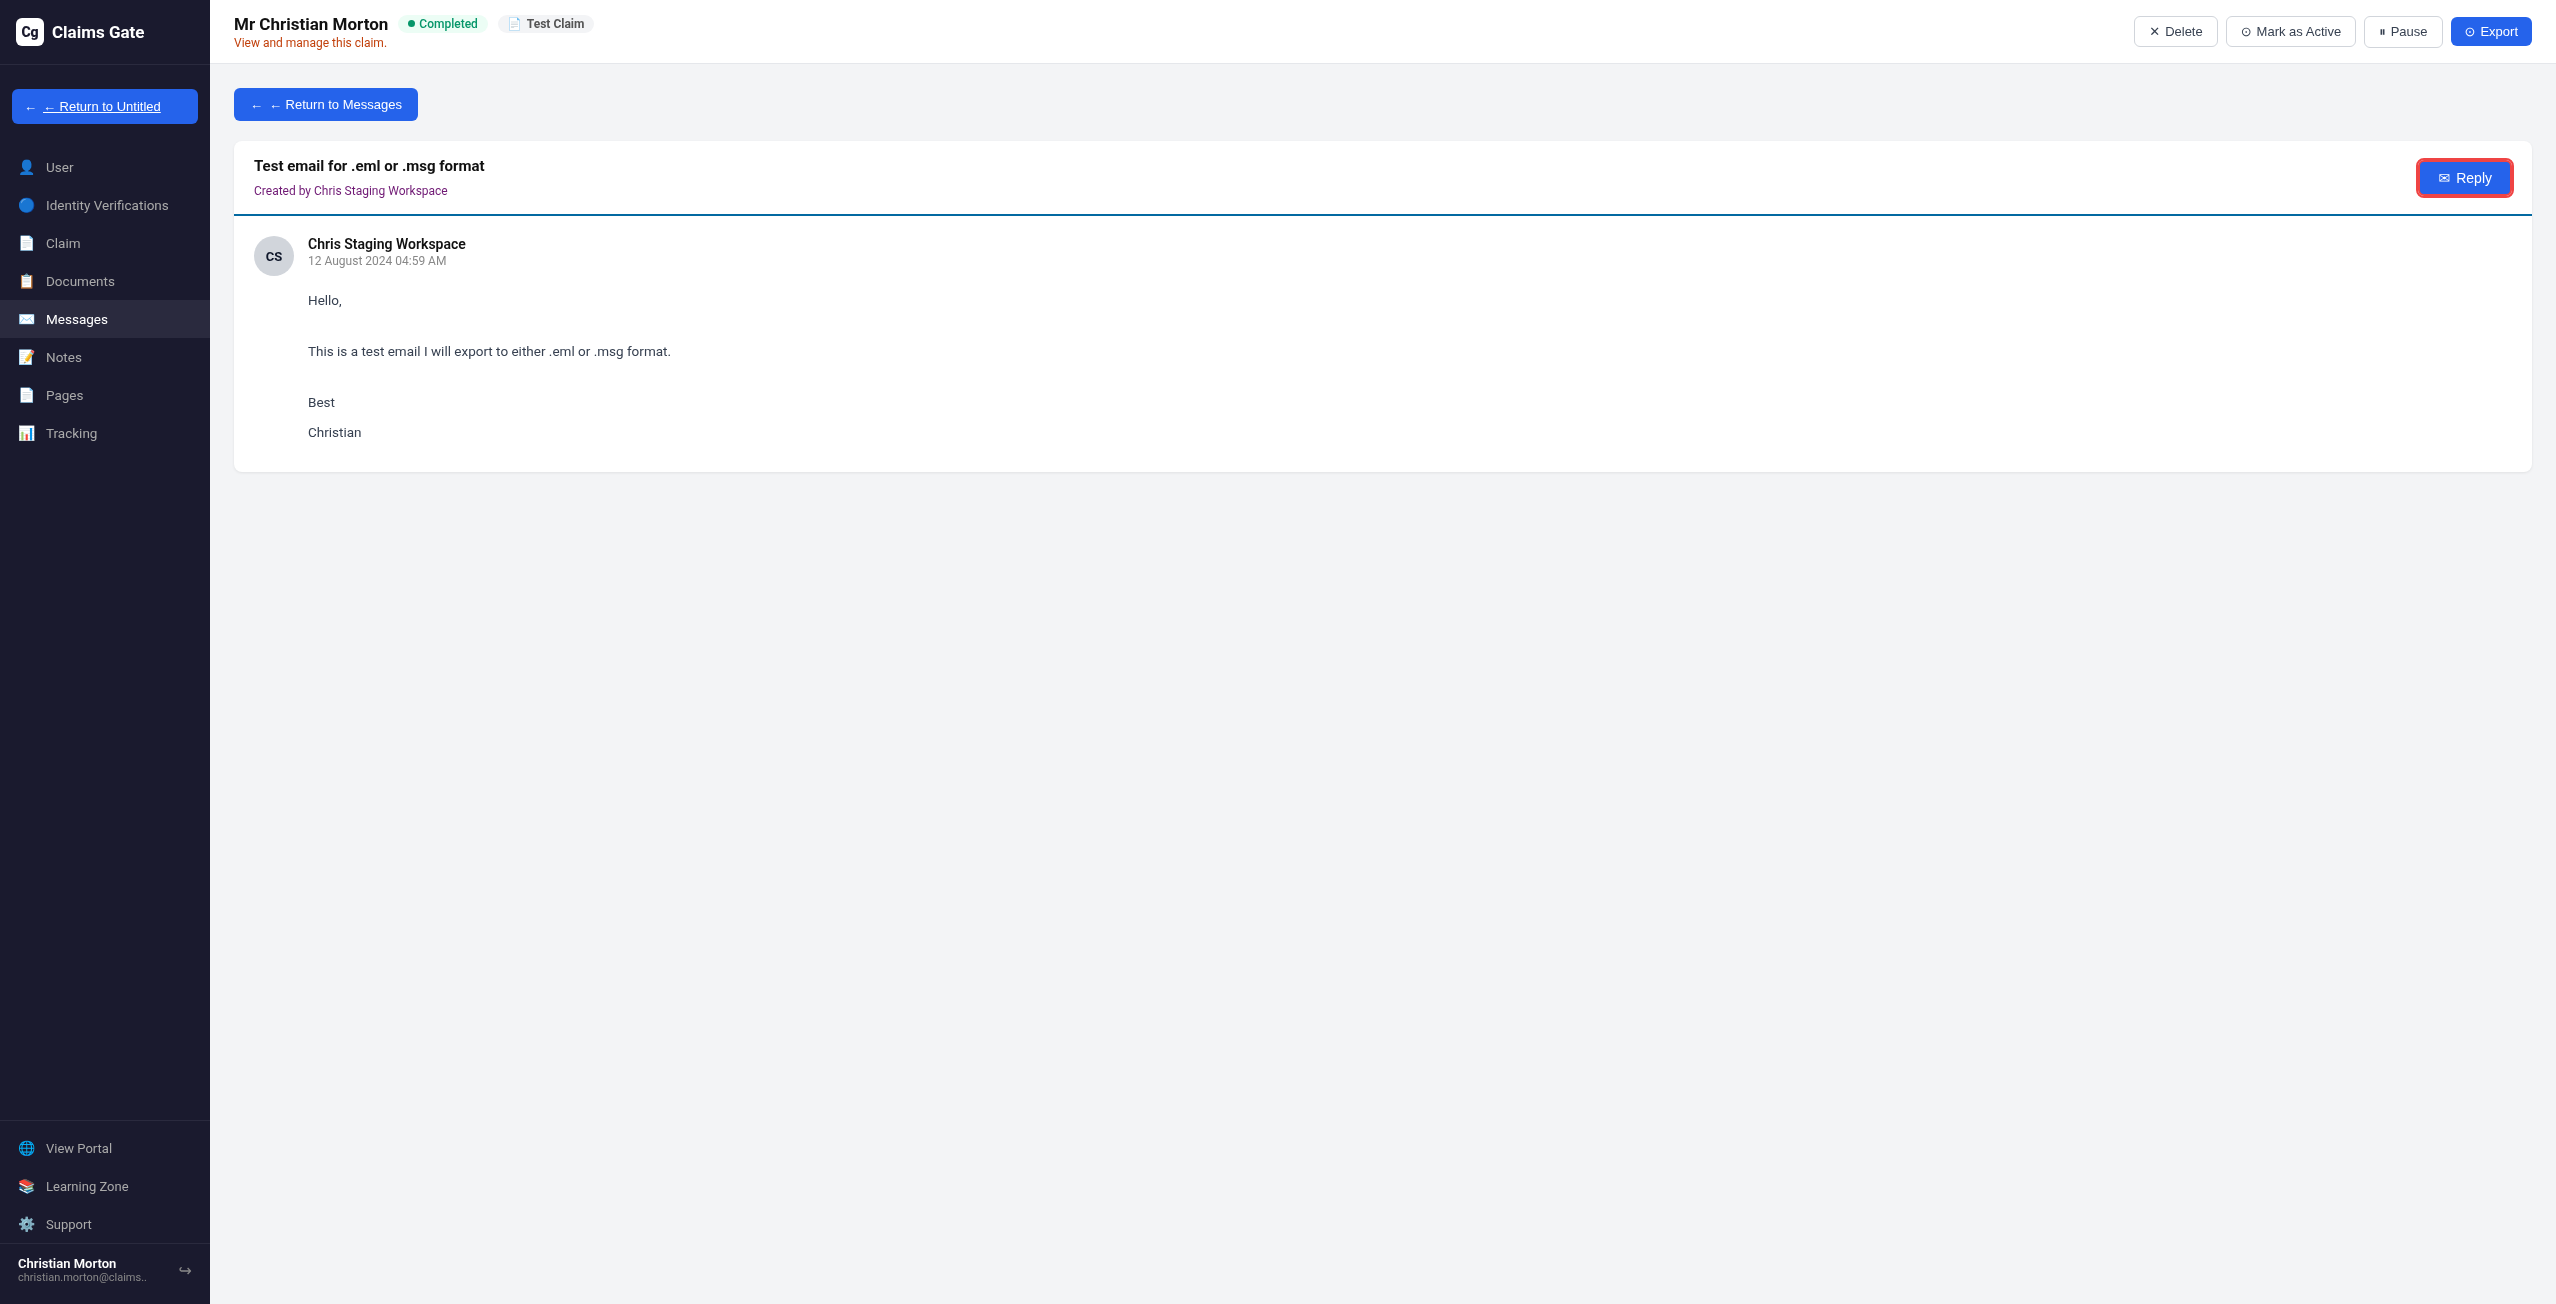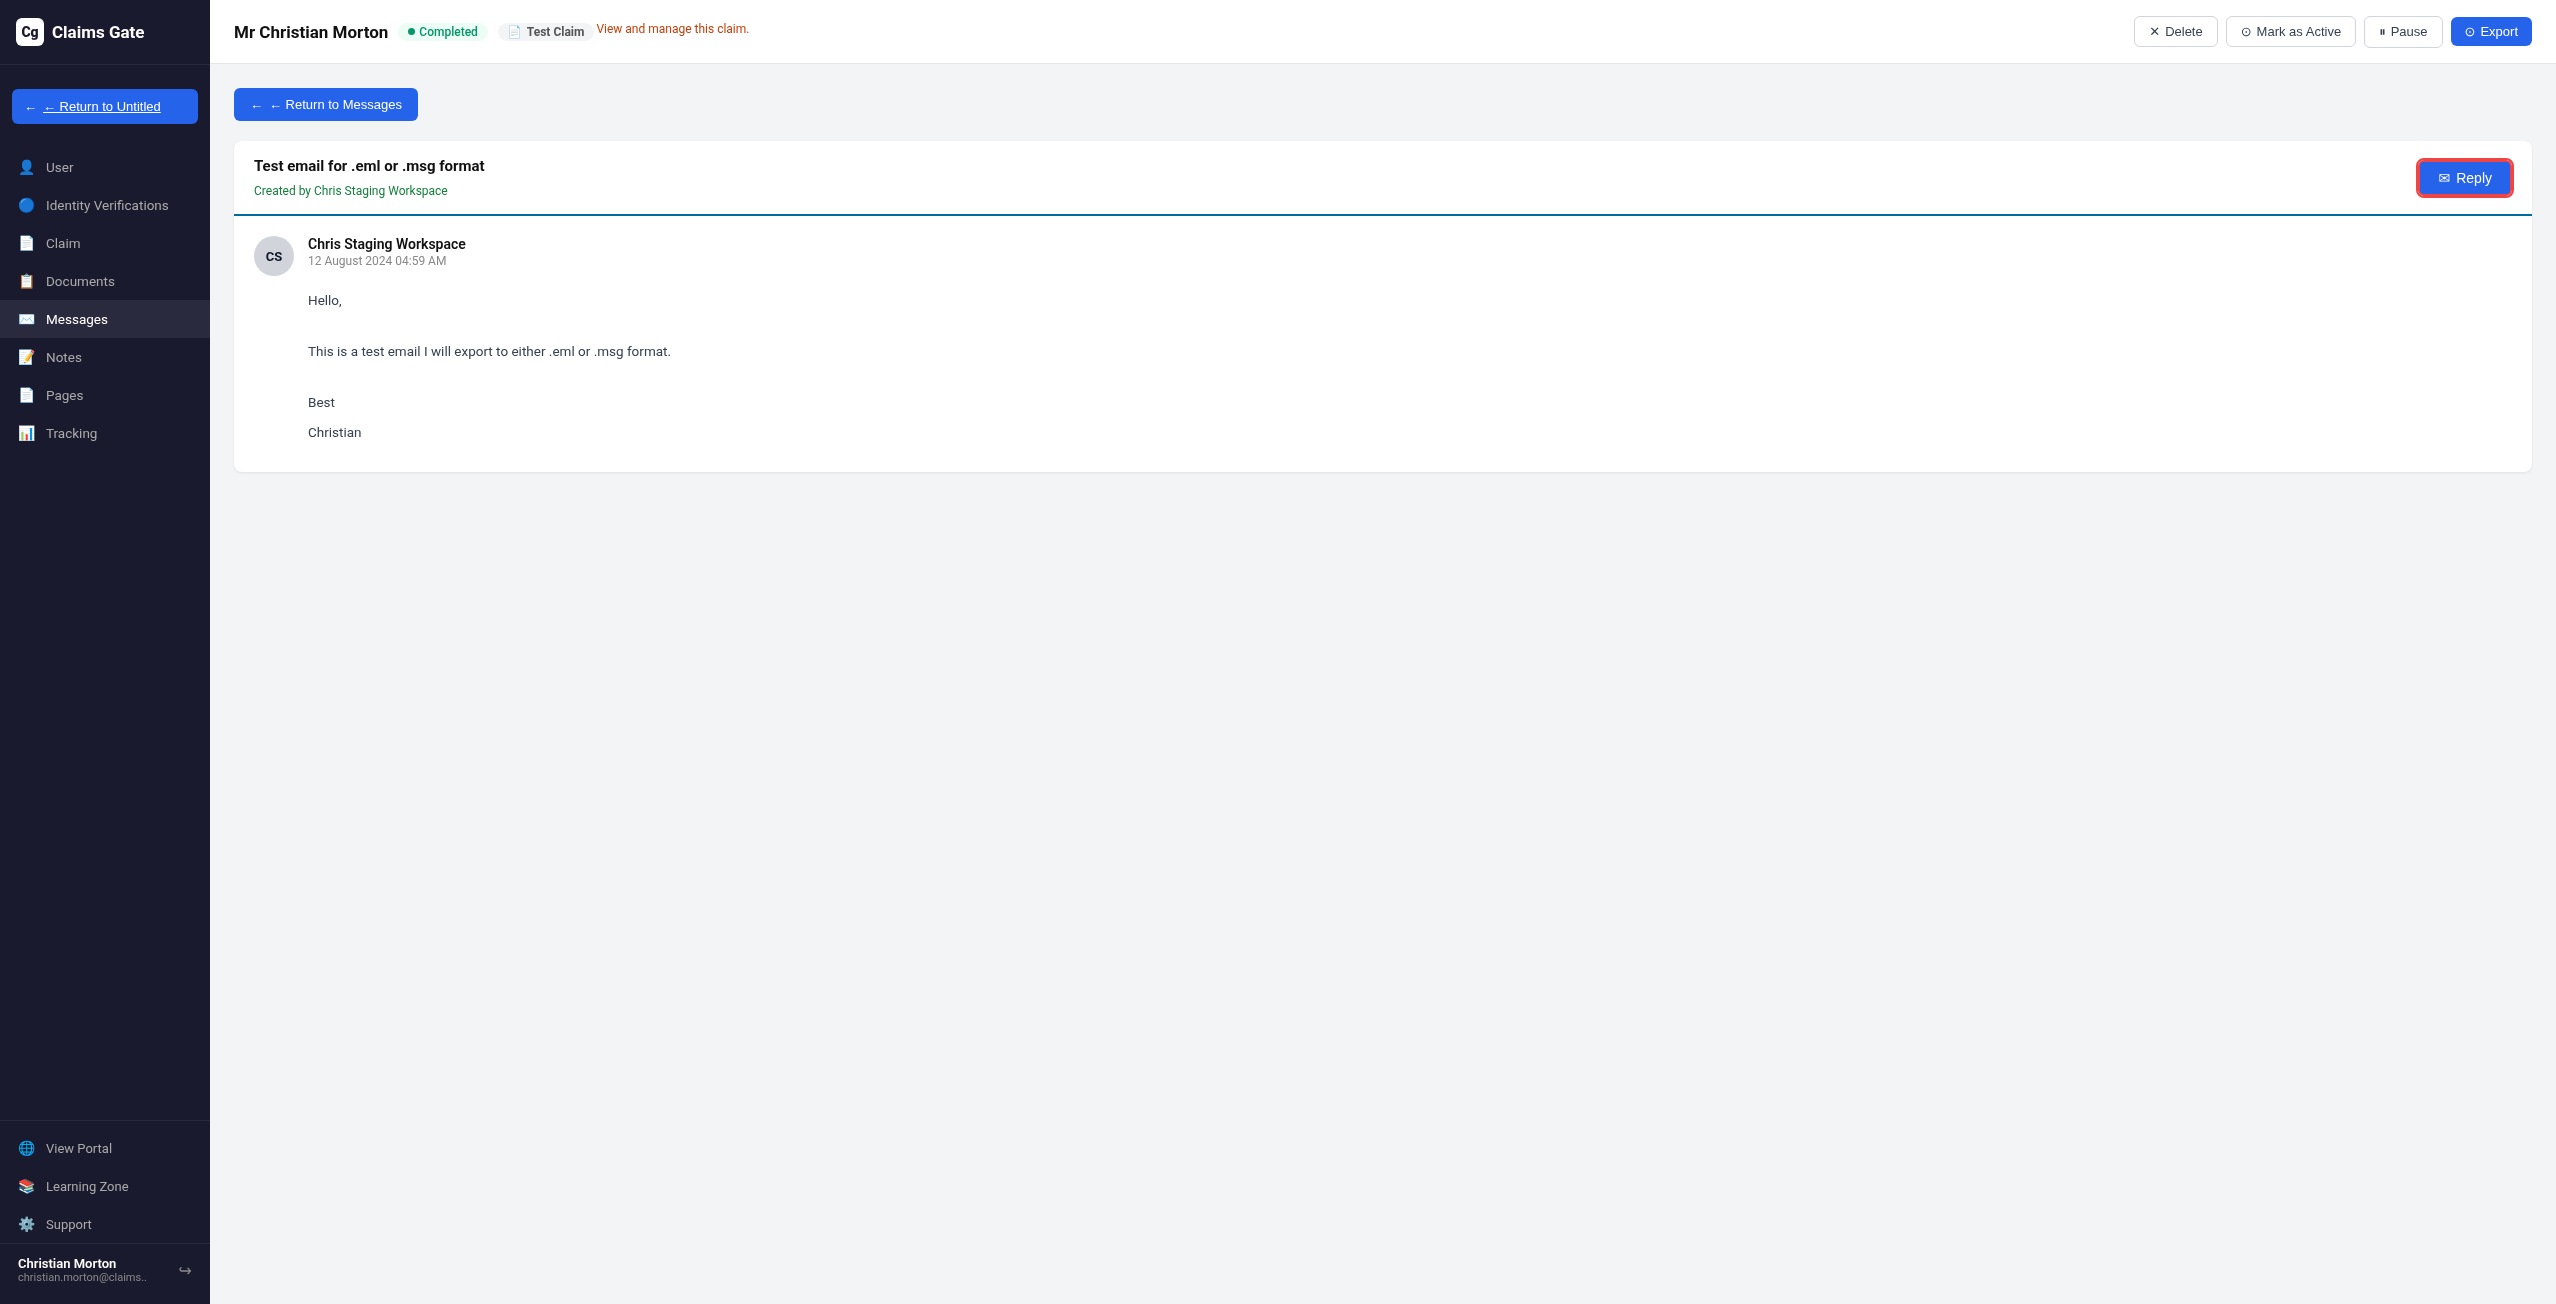--- a/index.html
+++ b/index.html
@@ -88,21 +88,21 @@
     }
     .topbar {
       background: #fff;
       padding: 12px 24px;
       display: flex;
       align-items: center;
       justify-content: space-between;
       border-bottom: 1px solid #e5e7eb;
       min-height: 64px;
     }
-    .topbar-left { display: flex; flex-direction: row; gap: 2px; }
+    .topbar-left { display: flex; flex-direction: column; gap: 2px; }
     .topbar-title { font-size: 17px; font-weight: 700; color: #111; display: flex; align-items: center; gap: 10px; }
     .status-badge {
       display: inline-flex; align-items: center; gap: 4px;
       background: #ecfdf5; color: #059669; border-radius: 20px;
       padding: 2px 10px; font-size: 12px; font-weight: 500;
     }
     .status-dot { width: 7px; height: 7px; border-radius: 50%; background: #059669; }
     .test-claim-badge {
       display: inline-flex; align-items: center; gap: 4px;
       background: #f3f4f6; color: #555; border-radius: 20px;
@@ -146,21 +146,21 @@
       overflow: hidden;
     }
     .message-header {
       padding: 16px 20px;
       border-bottom: 2px solid #0369a1;
       display: flex;
       align-items: center;
       justify-content: space-between;
     }
     .message-subject { font-size: 15px; font-weight: 700; color: #111; }
-    .message-created { font-size: 12px; color: #15803d; margin-top: 9px; }
+    .message-created { font-size: 12px; color: #701a75; margin-top: 9px; }
     .reply-btn {
       display: flex; align-items: center; gap: 6px;
       background: #2563eb; color: #fff; border: 2px solid #ef4444;
       padding: 8px 18px; border-radius: 6px; cursor: pointer; font-size: 14px;
       font-weight: 500;
       outline: 2px solid #ef4444;
     }
     .message-body { padding: 20px; }
     .message-sender-row { display: flex; align-items: flex-start; gap: 14px; }
     .avatar {

